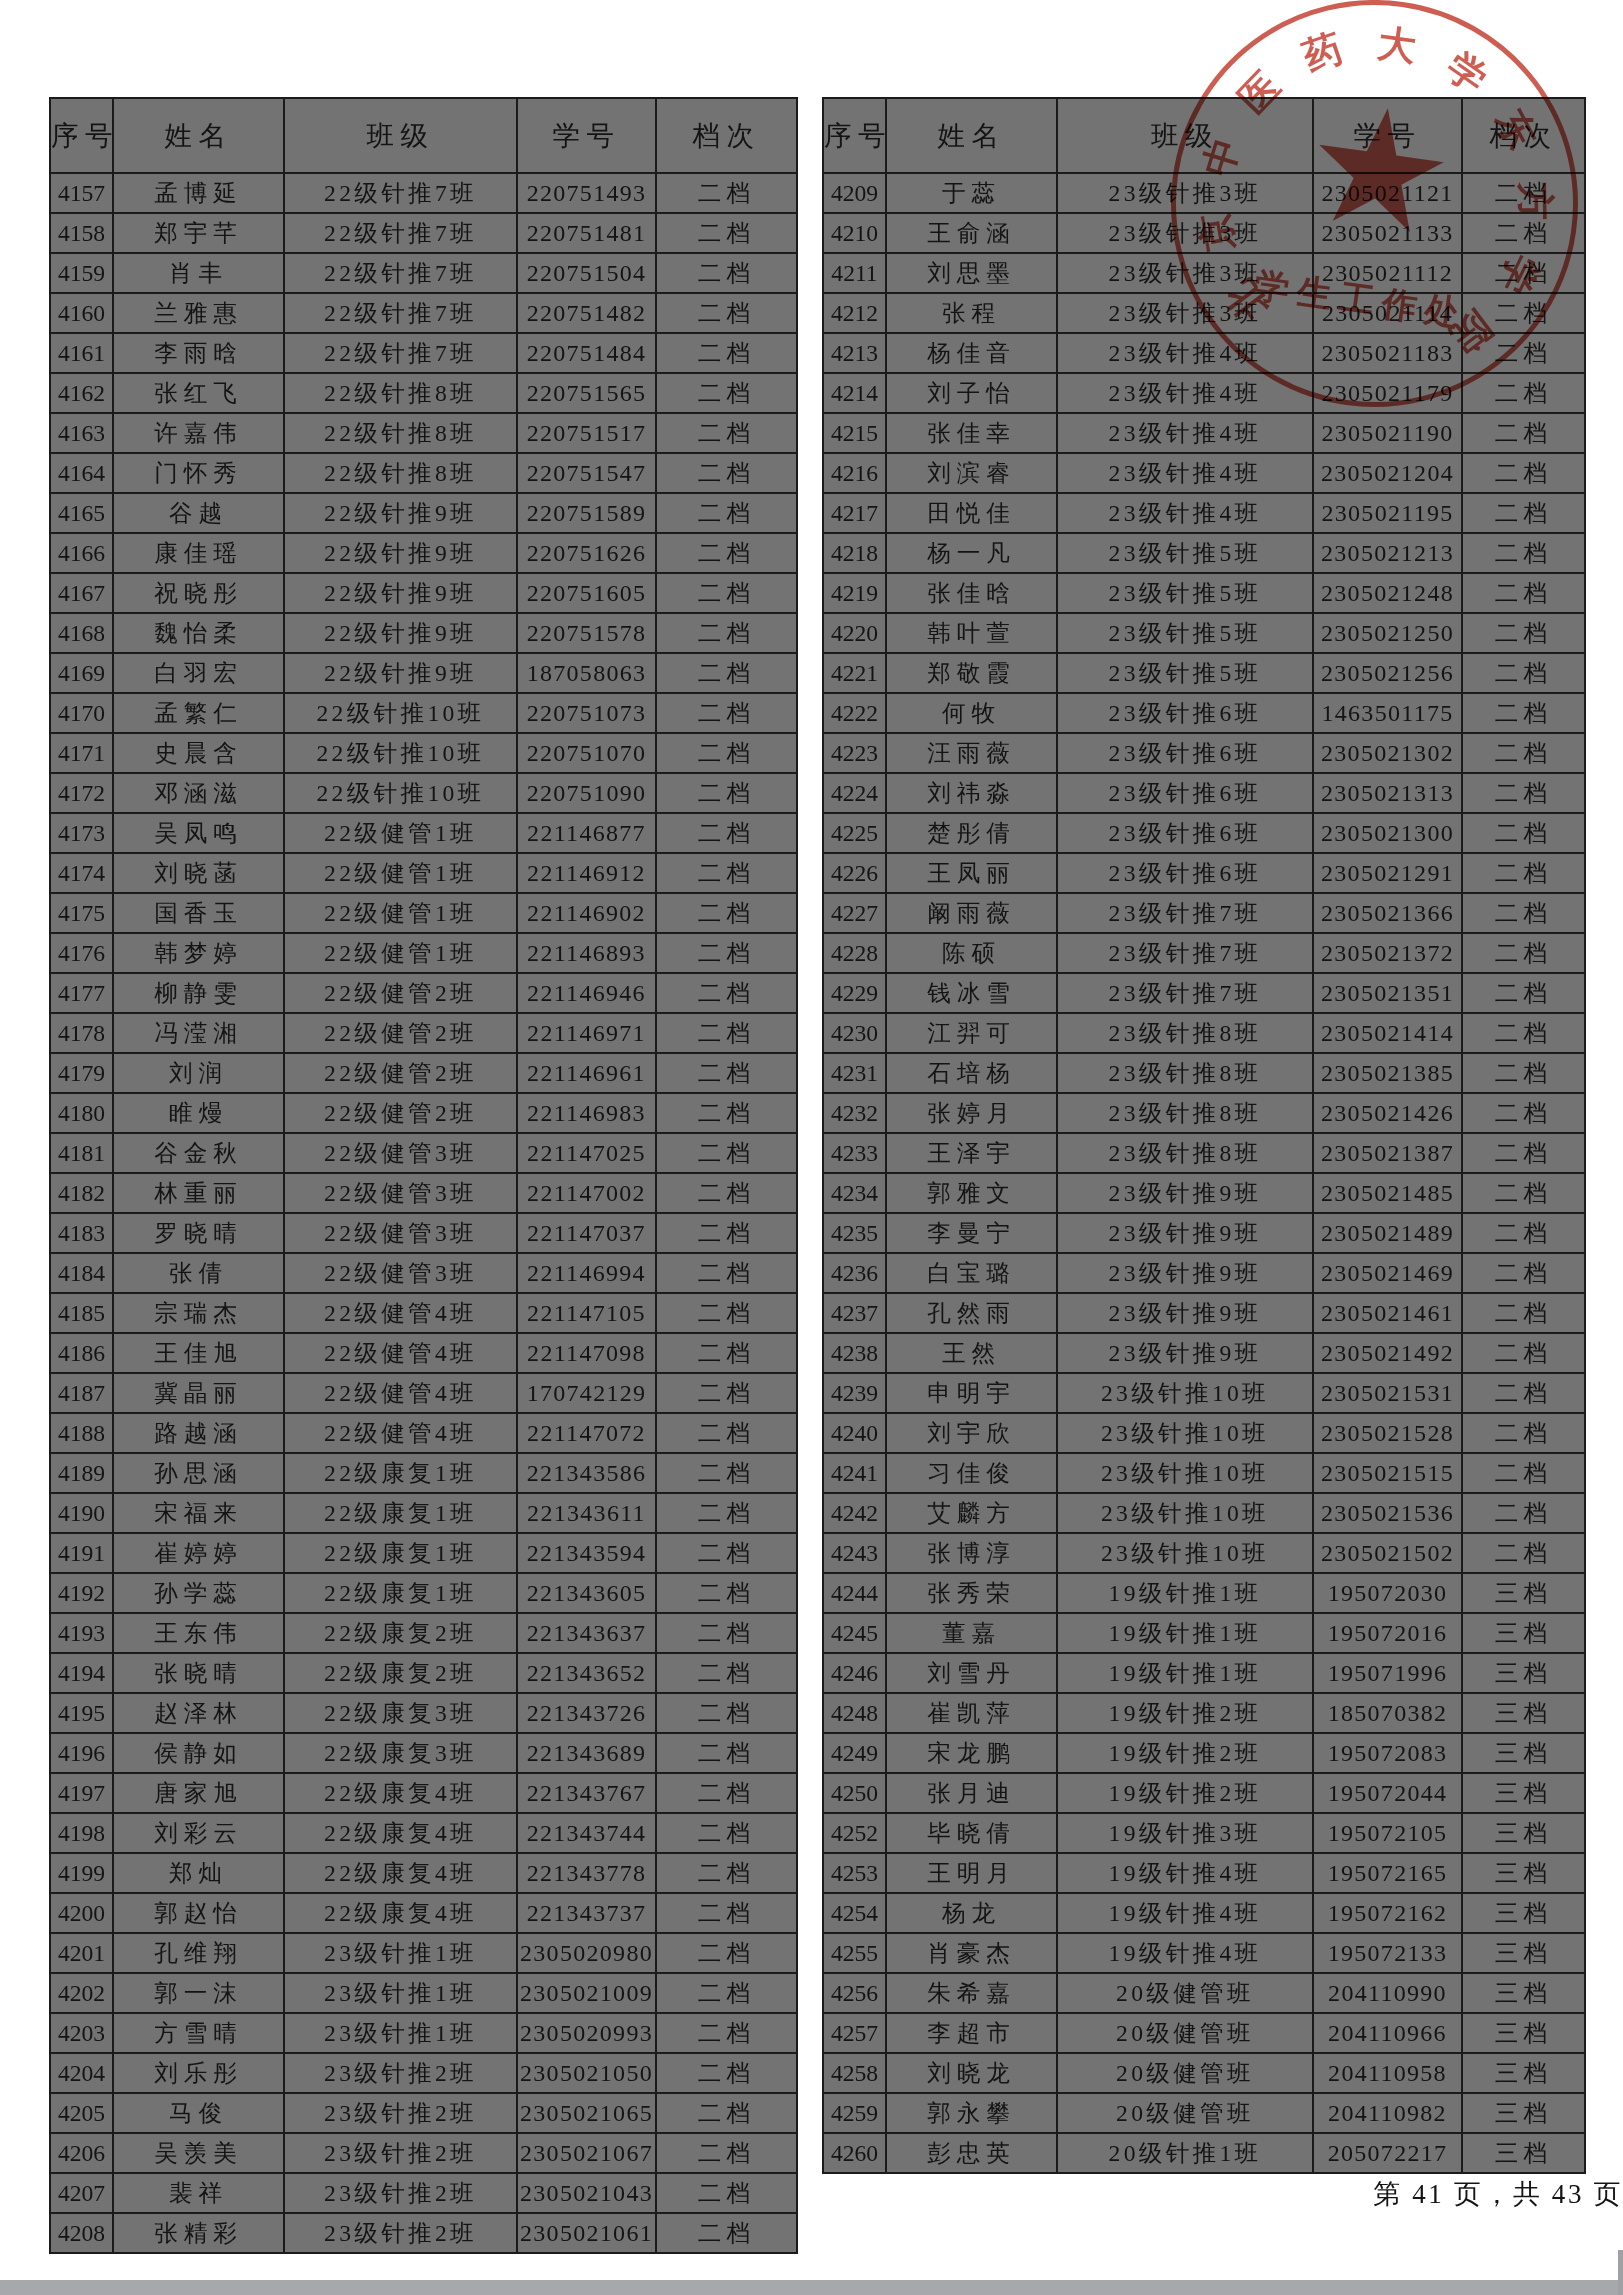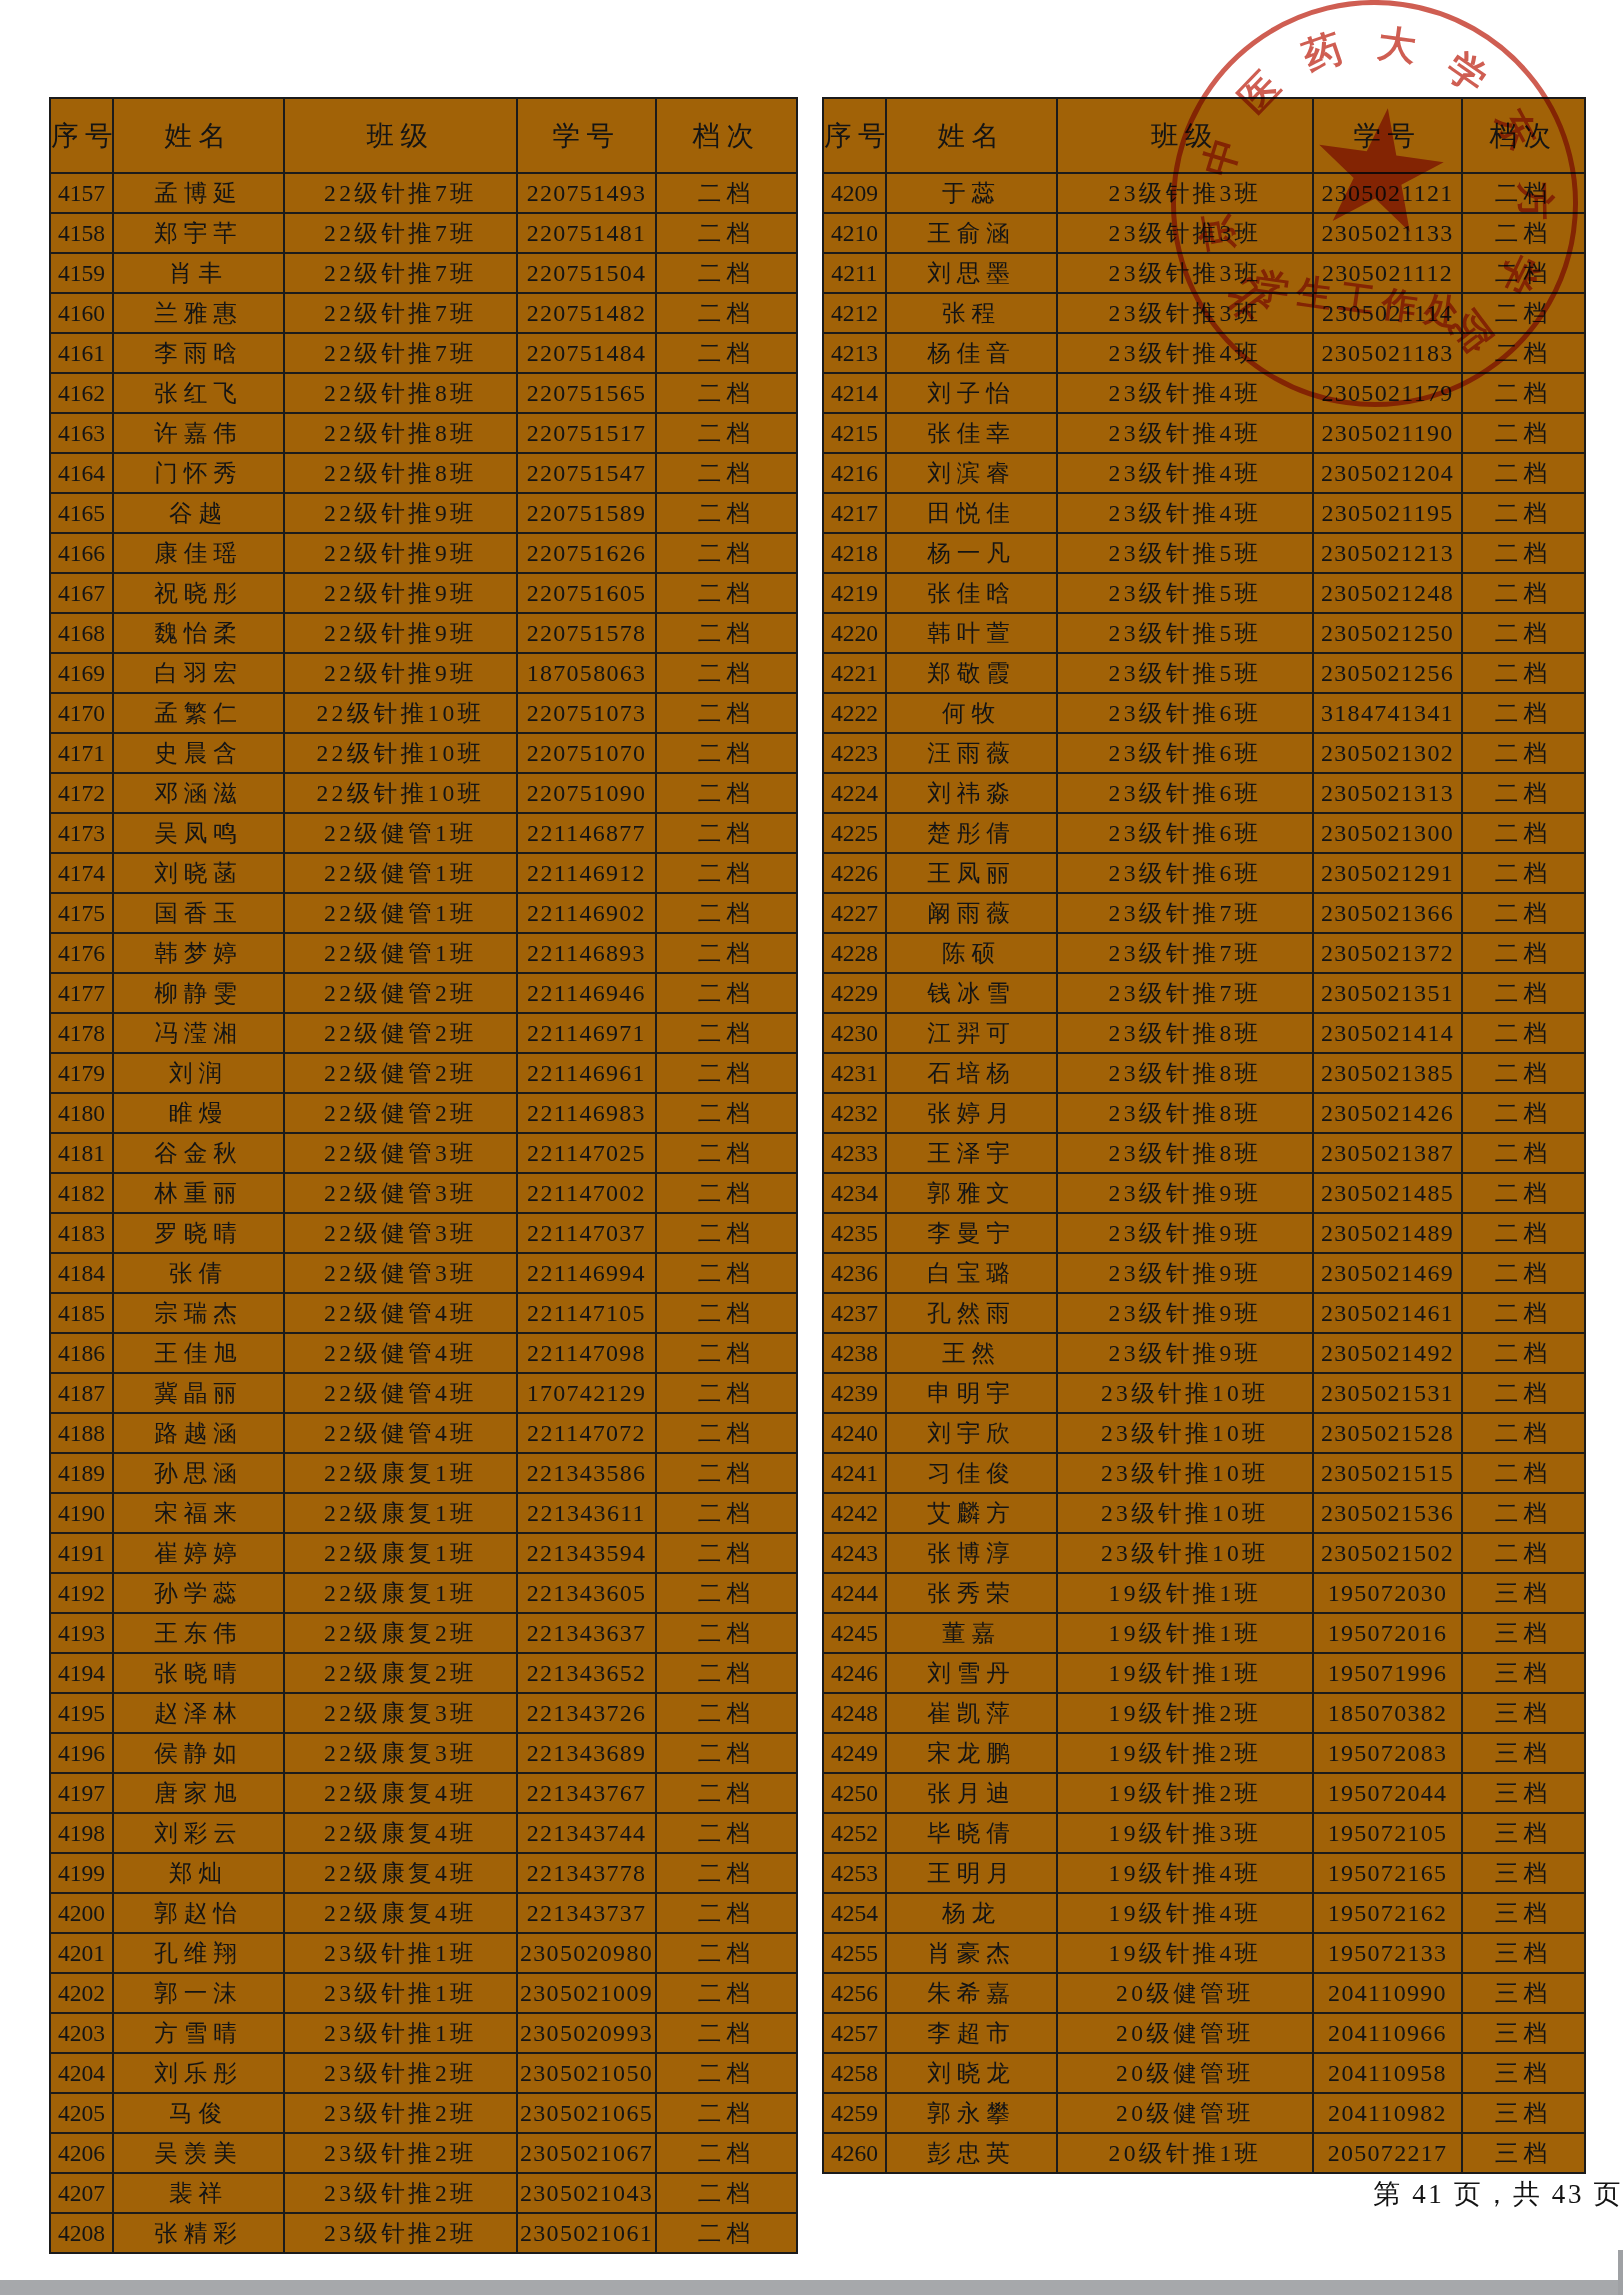--- a/index.html
+++ b/index.html
@@ -8,21 +8,21 @@
     width:1623px;height:2295px;
     background:#ffffff;
     font-family:"Liberation Serif","DejaVu Serif",serif;
     color:#141414;
     overflow:hidden;
   }
   table{
     position:absolute;
     border-collapse:collapse;
     table-layout:fixed;
-    background:#a16207;
+    background:#737373;
   }
   th,td{
     border:2px solid #1b1b1b;
     text-align:center;
     vertical-align:middle;
     padding:0;
     white-space:nowrap;
     overflow:hidden;
   }
   th{
@@ -586,21 +586,21 @@
         <td class="c-index">4221</td>
         <td class="c-name">郑敬霞</td>
         <td class="c-class">23级针推5班</td>
         <td class="c-id">2305021256</td>
         <td class="c-tier">二档</td>
       </tr>
       <tr>
         <td class="c-index">4222</td>
         <td class="c-name">何牧</td>
         <td class="c-class">23级针推6班</td>
-        <td class="c-id">3184741341</td>
+        <td class="c-id">1463501175</td>
         <td class="c-tier">二档</td>
       </tr>
       <tr>
         <td class="c-index">4223</td>
         <td class="c-name">汪雨薇</td>
         <td class="c-class">23级针推6班</td>
         <td class="c-id">2305021302</td>
         <td class="c-tier">二档</td>
       </tr>
       <tr>

